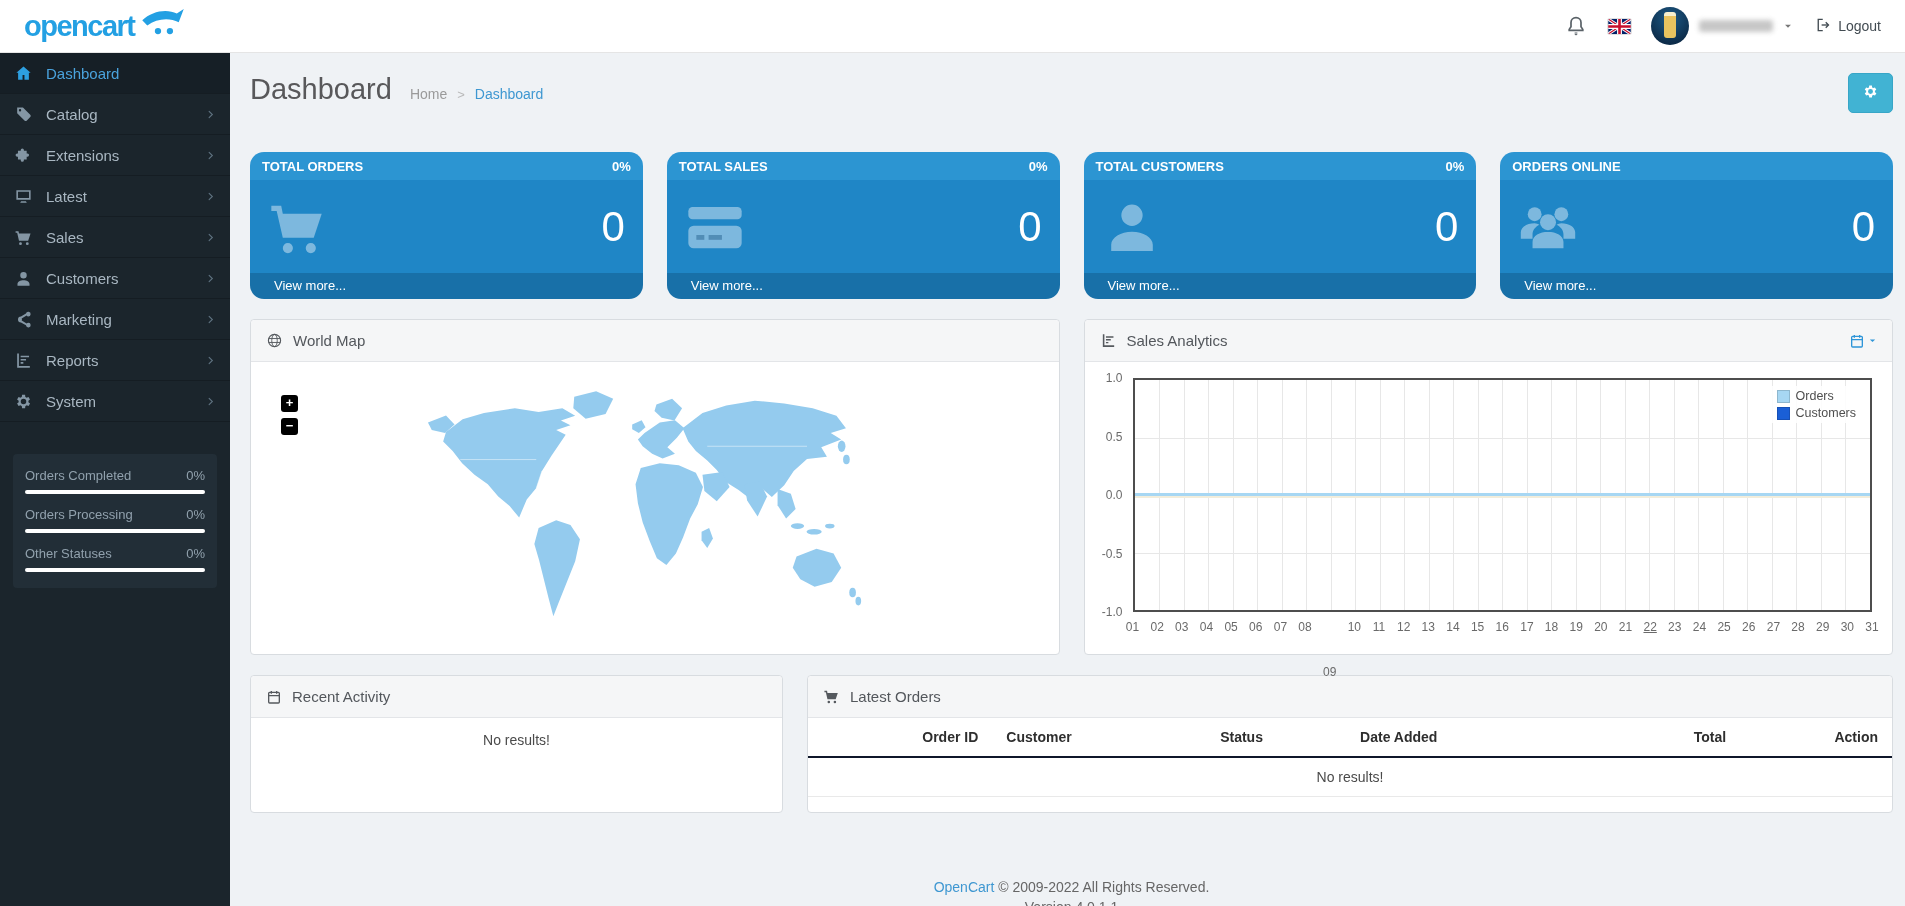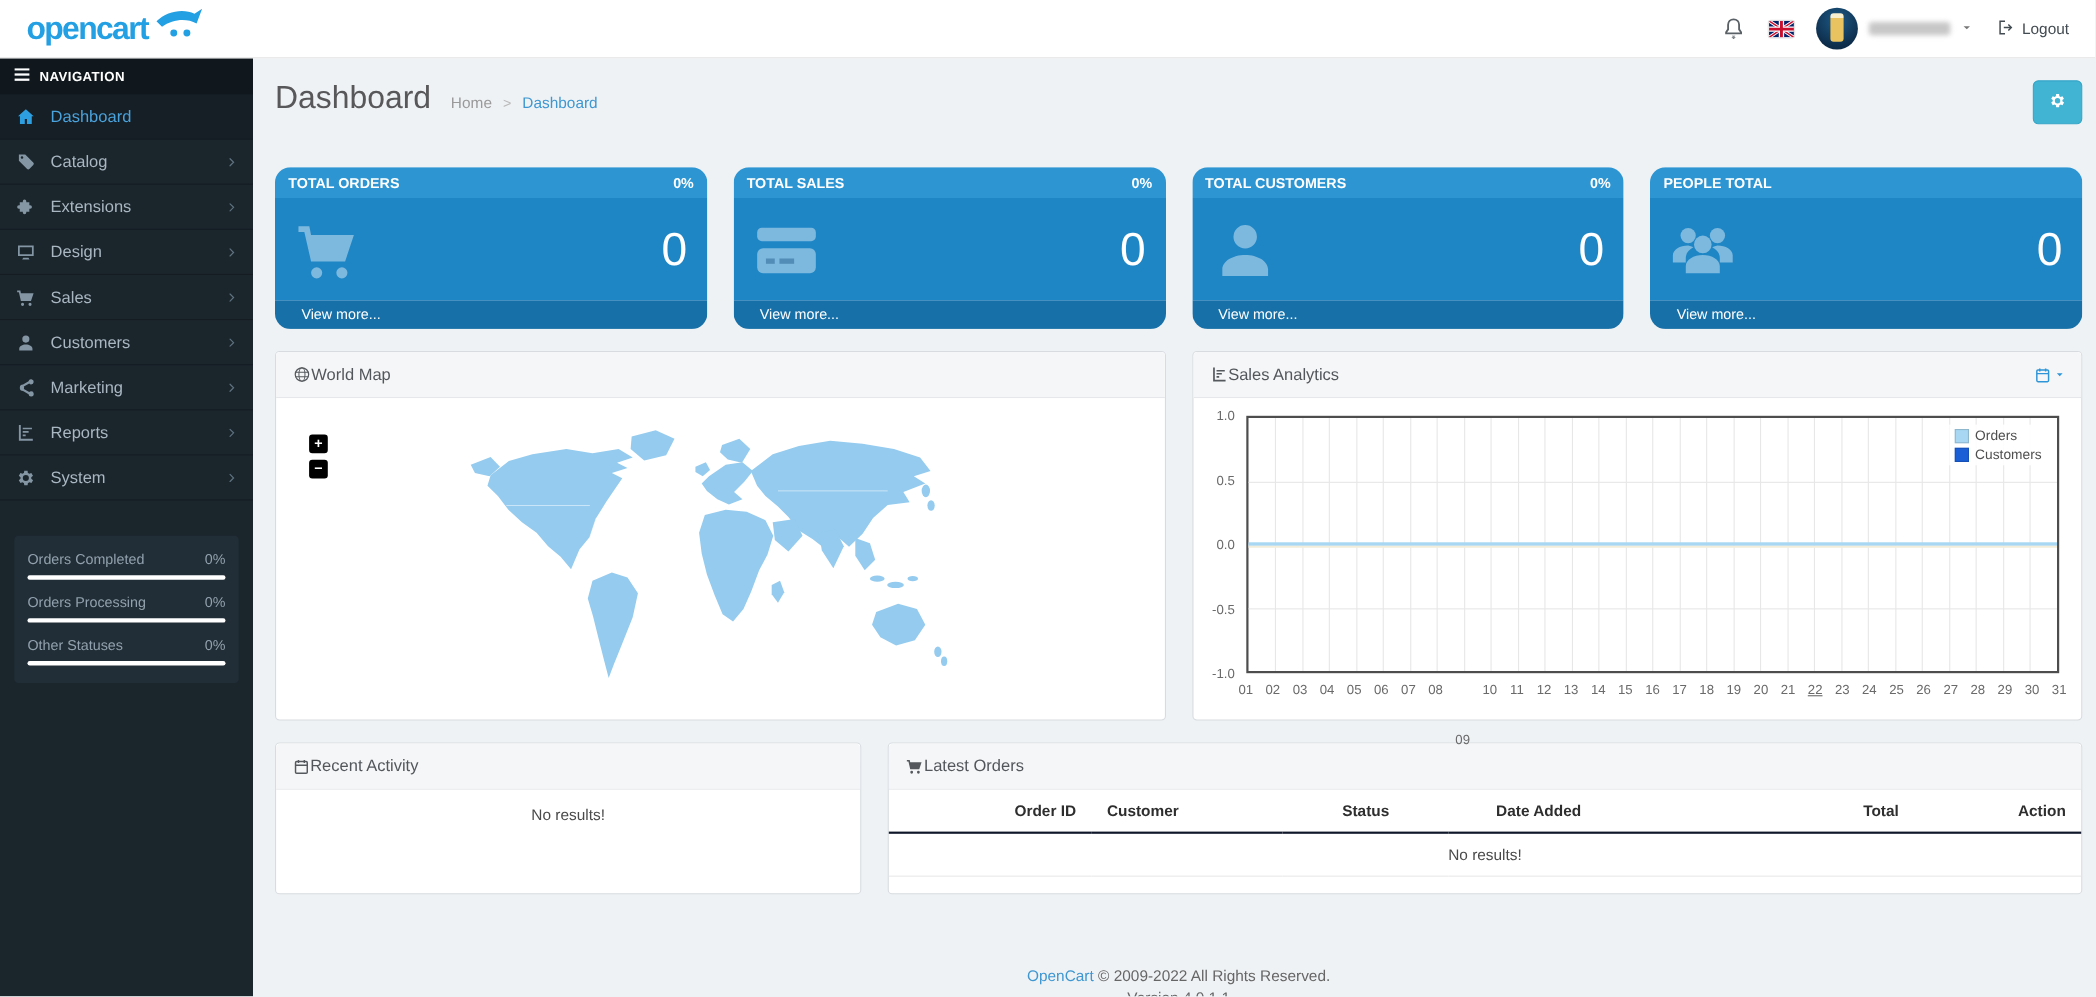--- a/index.html
+++ b/index.html
@@ -54,21 +54,21 @@
   .tile-head{height:28px;background:#2c95d2;color:#fff;display:flex;align-items:center;justify-content:space-between;padding:0 12px;font-size:13px;font-weight:bold;flex:none}
   .tile-body{flex:1;background:#1f86c6;position:relative}
   .tile-icon{position:absolute;left:16px;top:50%;transform:translateY(-50%);color:rgba(255,255,255,.42)}
   .tile-icon svg{width:64px;height:64px;display:block}
   .tile-value{position:absolute;right:18px;top:50%;transform:translateY(-50%);color:#fff;font-size:42px}
   .tile-foot{display:block;height:26px;line-height:26px;background:#1870a8;color:#fff;font-size:13px;padding:0 24px;text-decoration:none;cursor:pointer;flex:none}
 
   
   .mid,.bot{display:flex;gap:24px;margin-top:20px}
   .panel{background:#fff;border:1px solid #d8dce0;border-radius:4px}
-  .panel-head{height:42px;display:flex;align-items:center;gap:0;padding:0 15px;background:#f5f6f7;border-bottom:1px solid #e3e5e8;border-radius:4px 4px 0 0;font-size:15px;color:#53575c}
+  .panel-head{height:42px;display:flex;align-items:center;gap:10px;padding:0 15px;background:#f5f6f7;border-bottom:1px solid #e3e5e8;border-radius:4px 4px 0 0;font-size:15px;color:#53575c}
   .panel-head .pi{color:#55595e;display:flex}
 
   
   .wm,.sa{flex:1;height:336px}
   .wm-body{position:relative;height:292px}
   .map-svg{position:absolute;left:50%;top:50%;transform:translate(-50%,-50%);cursor:grab}
   .zoom-btns{position:absolute;left:30px;top:33px;display:flex;flex-direction:column;gap:6px}
   .zbtn{width:17px;height:17px;background:#000;color:#fff;border-radius:3px;font-size:13px;line-height:16px;text-align:center;font-weight:bold;cursor:pointer;user-select:none}
 
   
@@ -157,30 +157,20 @@
             <path d="M11.5 12h8.8"></path>
             <path d="M17 8.4l3.6 3.6L17 15.6"></path>
           </svg>
         </span>
         <span>Logout</span>
       </a>
     </div>
   </header>
 
   <aside class="sidebar">
-    <div class="nav-head">
-      <span class="bars">
-        <svg width="14" height="12" viewBox="0 0 16 14" fill="currentColor">
-            <rect y="0" width="16" height="2.4"></rect>
-            <rect y="5.5" width="16" height="2.4"></rect>
-            <rect y="11" width="16" height="2.4"></rect>
-          </svg>
-      </span>
-      <span>NAVIGATION</span>
-    </div>
     <ul class="nav-list">
       <li class="nav-item active">
         <span class="ni">
             <svg width="19" height="19" viewBox="0 0 24 24" fill="currentColor">
               <path d="M12 3 3 11h2.2v9h5.6v-6h2.4v6h5.6v-9H21z"></path>
             </svg>
           </span>
         <span>Dashboard</span>
       </li>
       <li class="nav-item">
@@ -208,21 +198,21 @@
               <path d="M9 5l7 7-7 7"></path>
             </svg>
           </span>
       </li>
       <li class="nav-item">
         <span class="ni">
             <svg width="19" height="19" viewBox="0 0 24 24" fill="currentColor">
               <path d="M3 4h18v12H3zm2 2v8h14V6zM9 18h6l1.2 2H7.8z"></path>
             </svg>
           </span>
-        <span>Design</span>
+        <span>Latest</span>
         <span class="chev">
             <svg width="11" height="11" viewBox="0 0 24 24" fill="none" stroke="currentColor" stroke-width="2.4" stroke-linecap="round">
               <path d="M9 5l7 7-7 7"></path>
             </svg>
           </span>
       </li>
       <li class="nav-item">
         <span class="ni">
             <svg width="19" height="19" viewBox="0 0 24 24" fill="currentColor">
               <path d="M7.3 16h10.6l3-9H6.3L5.7 4H2v2h2l2.3 10zM8.2 18a1.8 1.8 0 1 0 1.8 1.8A1.8 1.8 0 0 0 8.2 18zm8.6 0a1.8 1.8 0 1 0 1.8 1.8 1.8 1.8 0 0 0-1.8-1.8z"></path>
@@ -376,21 +366,21 @@
               <svg viewBox="0 0 24 24" fill="currentColor">
                 <path d="M12 11.6a4 4 0 1 0-4-4 4 4 0 0 0 4 4zm0 2.2c-4.2 0-7.8 2.1-7.8 4.9V21h15.6v-2.3c0-2.8-3.6-4.9-7.8-4.9z"></path>
               </svg>
             </span>
           <span class="tile-value">0</span>
         </div>
         <a class="tile-foot">View more...</a>
       </div>
       <div class="tile">
         <div class="tile-head">
-          <span>PEOPLE TOTAL</span>
+          <span>ORDERS ONLINE</span>
           <span></span>
         </div>
         <div class="tile-body">
           <span class="tile-icon">
               <svg viewBox="0 0 24 24" fill="currentColor">
                 <circle cx="7" cy="7.2" r="2.6"></circle>
                 <circle cx="17" cy="7.2" r="2.6"></circle>
                 <path d="M7 10.6c-2.8 0-5.2 1.4-5.2 3.4v2.4h4.4v-1.6c0-1.5 1-2.8 2.6-3.6a6.3 6.3 0 0 0-1.8-.6z"></path>
                 <path d="M17 10.6a6.3 6.3 0 0 0-1.8.6c1.6.8 2.6 2.1 2.6 3.6v1.6h4.4V14c0-2-2.4-3.4-5.2-3.4z"></path>
                 <circle cx="12" cy="10.2" r="3"></circle>

